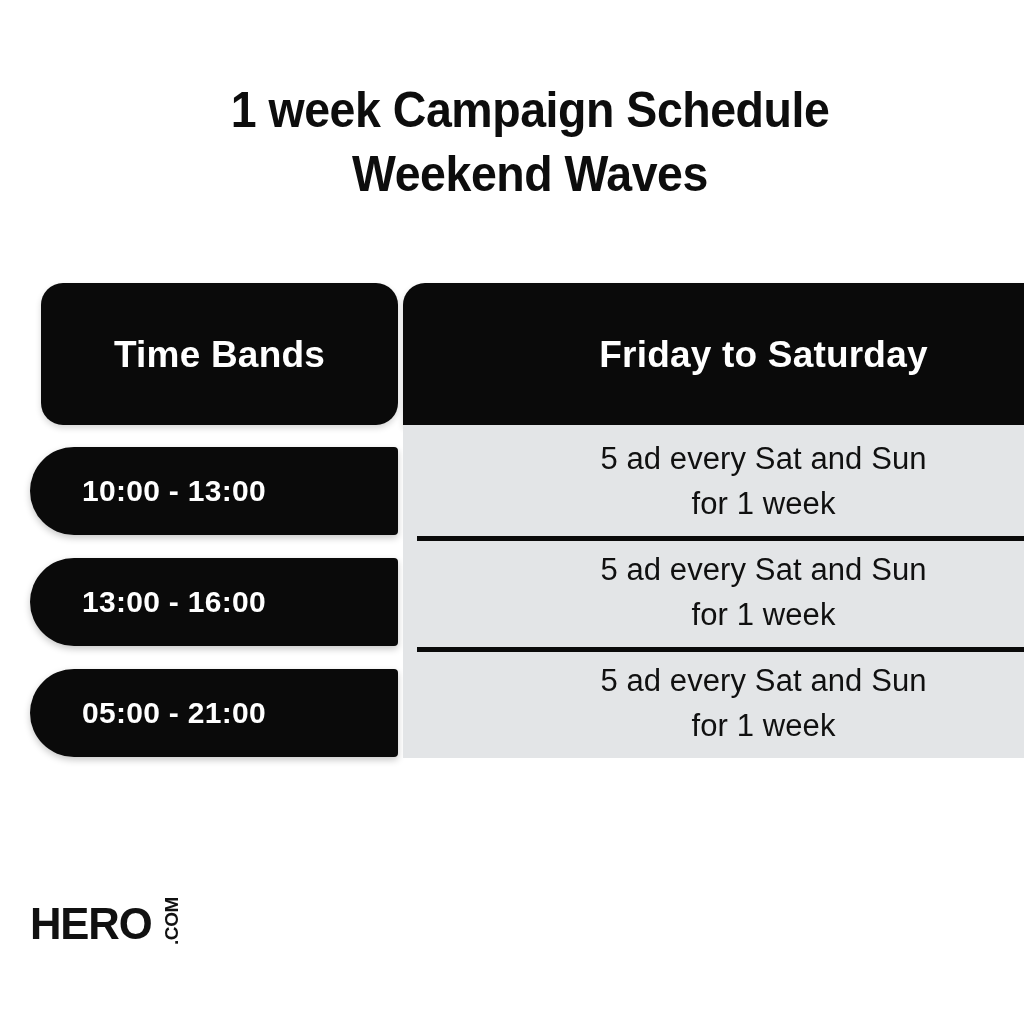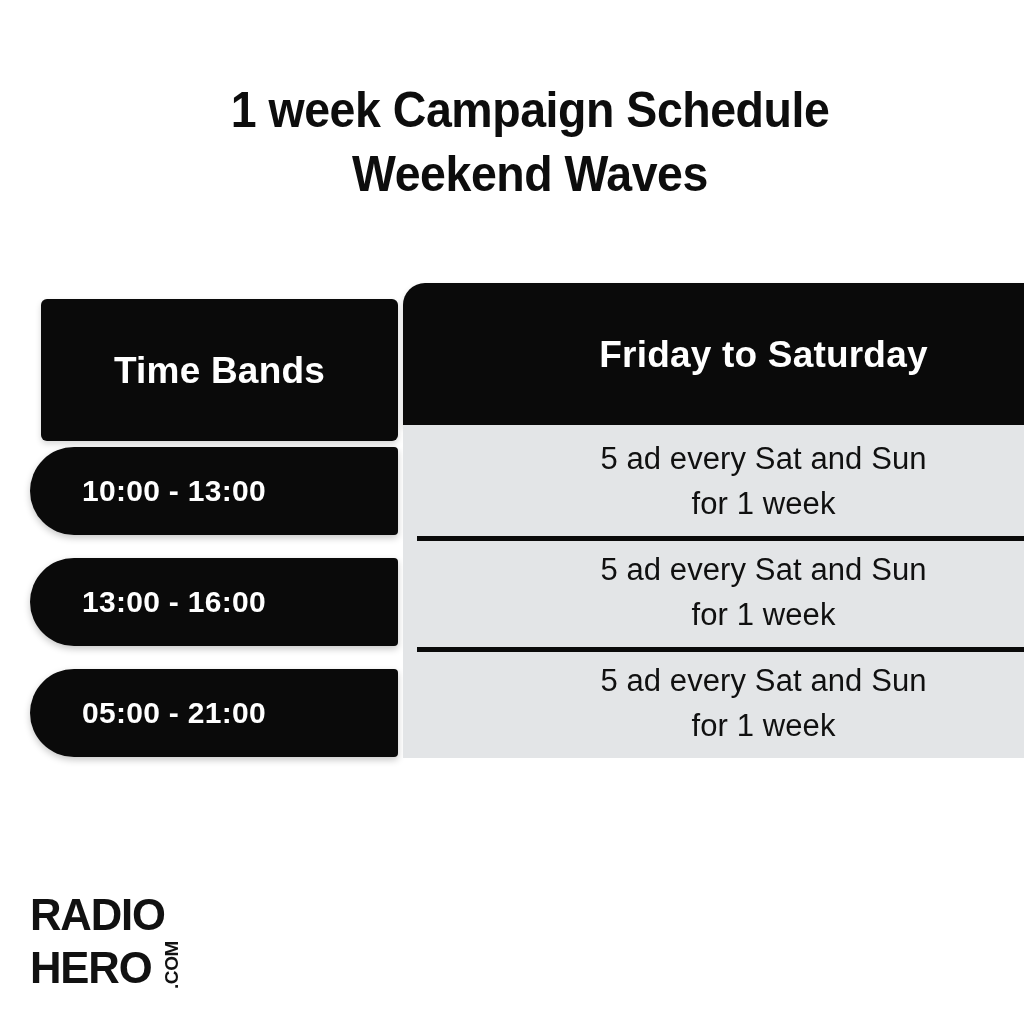--- a/index.html
+++ b/index.html
@@ -52,25 +52,25 @@
   
   .col-left {
     position: absolute;
     left: 30px;
     top: 0;
     width: 368px;
   }
   .head-left {
     position: absolute;
     left: 11px;
-    top: 16px;
+    top: 0;
     width: 357px;
     height: 142px;
     background: #0a0a0a;
-    border-radius: 6px;
+    border-radius: 22px;
     display: flex;
     align-items: center;
     justify-content: center;
     box-shadow: 0 3px 6px rgba(0,0,0,0.16);
   }
   .head-left-label {
     color: #ffffff;
     font-weight: 700;
     font-size: 37px;
     letter-spacing: 0.2px;
@@ -256,22 +256,19 @@
 for 1 week</span>
         </div>
       </div>
 
 
     </div>
 
   </div>
 
   <div class="logo">
-    <div class="logo-row">
-      <span class="logo-word">RADIO</span>
-    </div>
     <div class="logo-row logo-row-2">
       <span class="logo-word">HERO</span>
       <span class="logo-dotcom">.COM</span>
     </div>
   </div>
 
 </div>
 
 </body></html>

